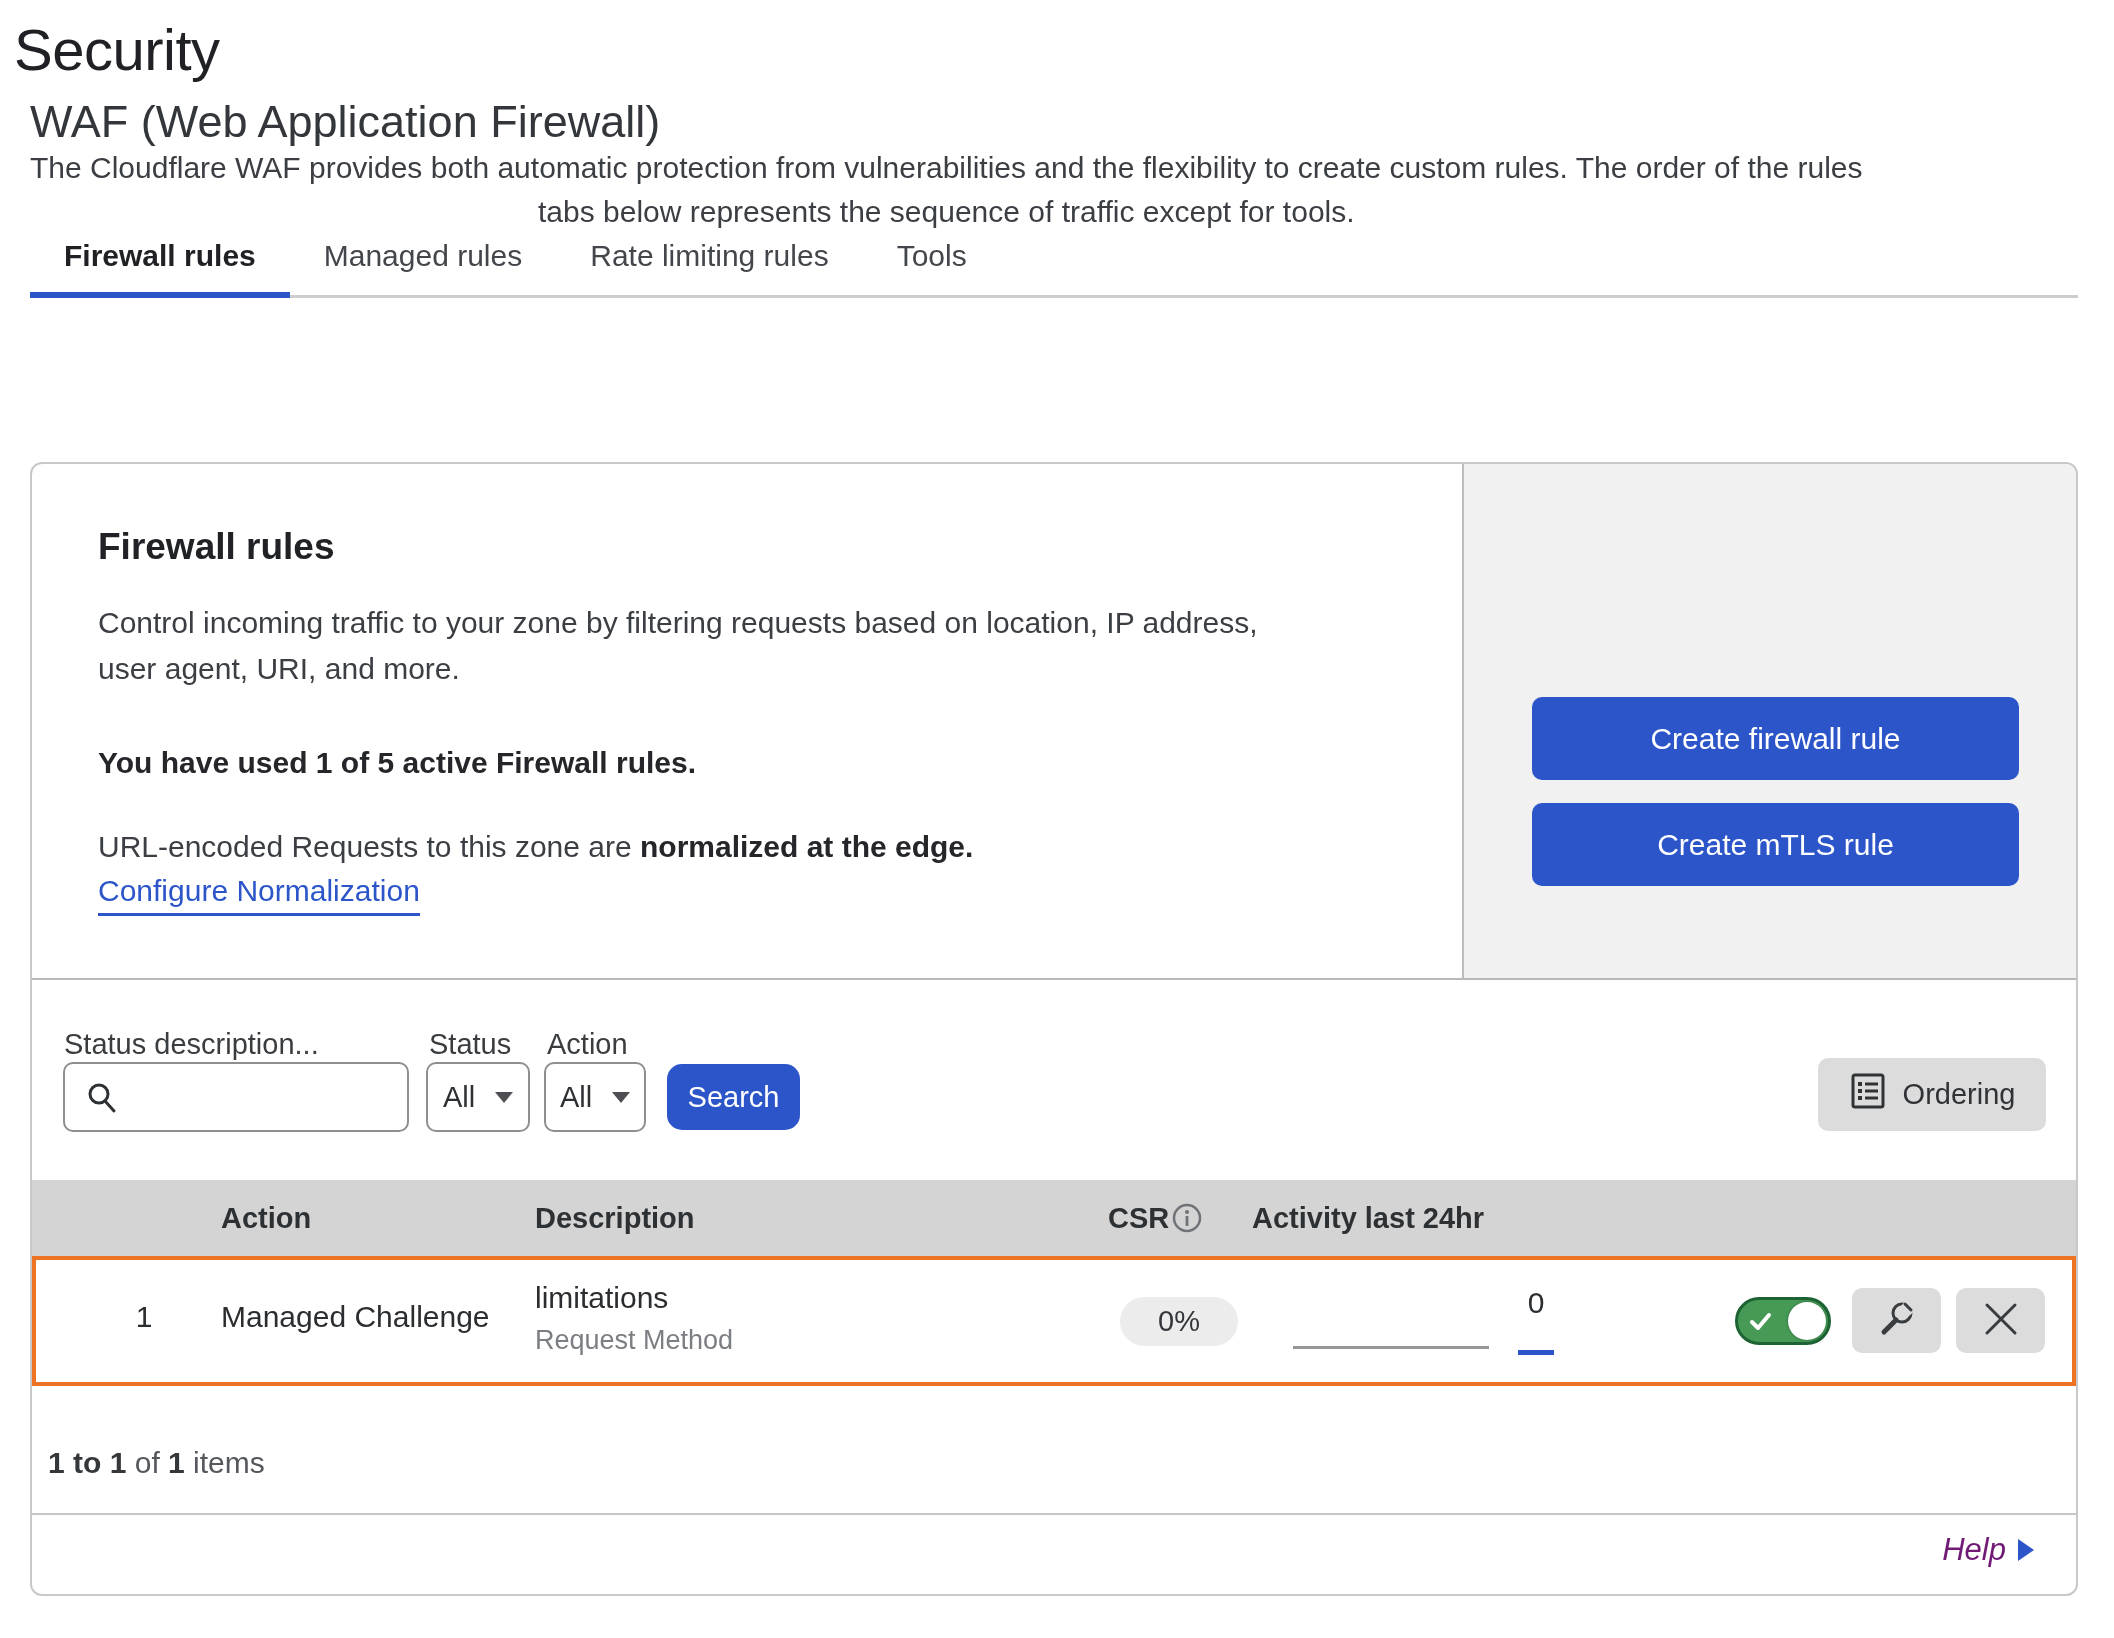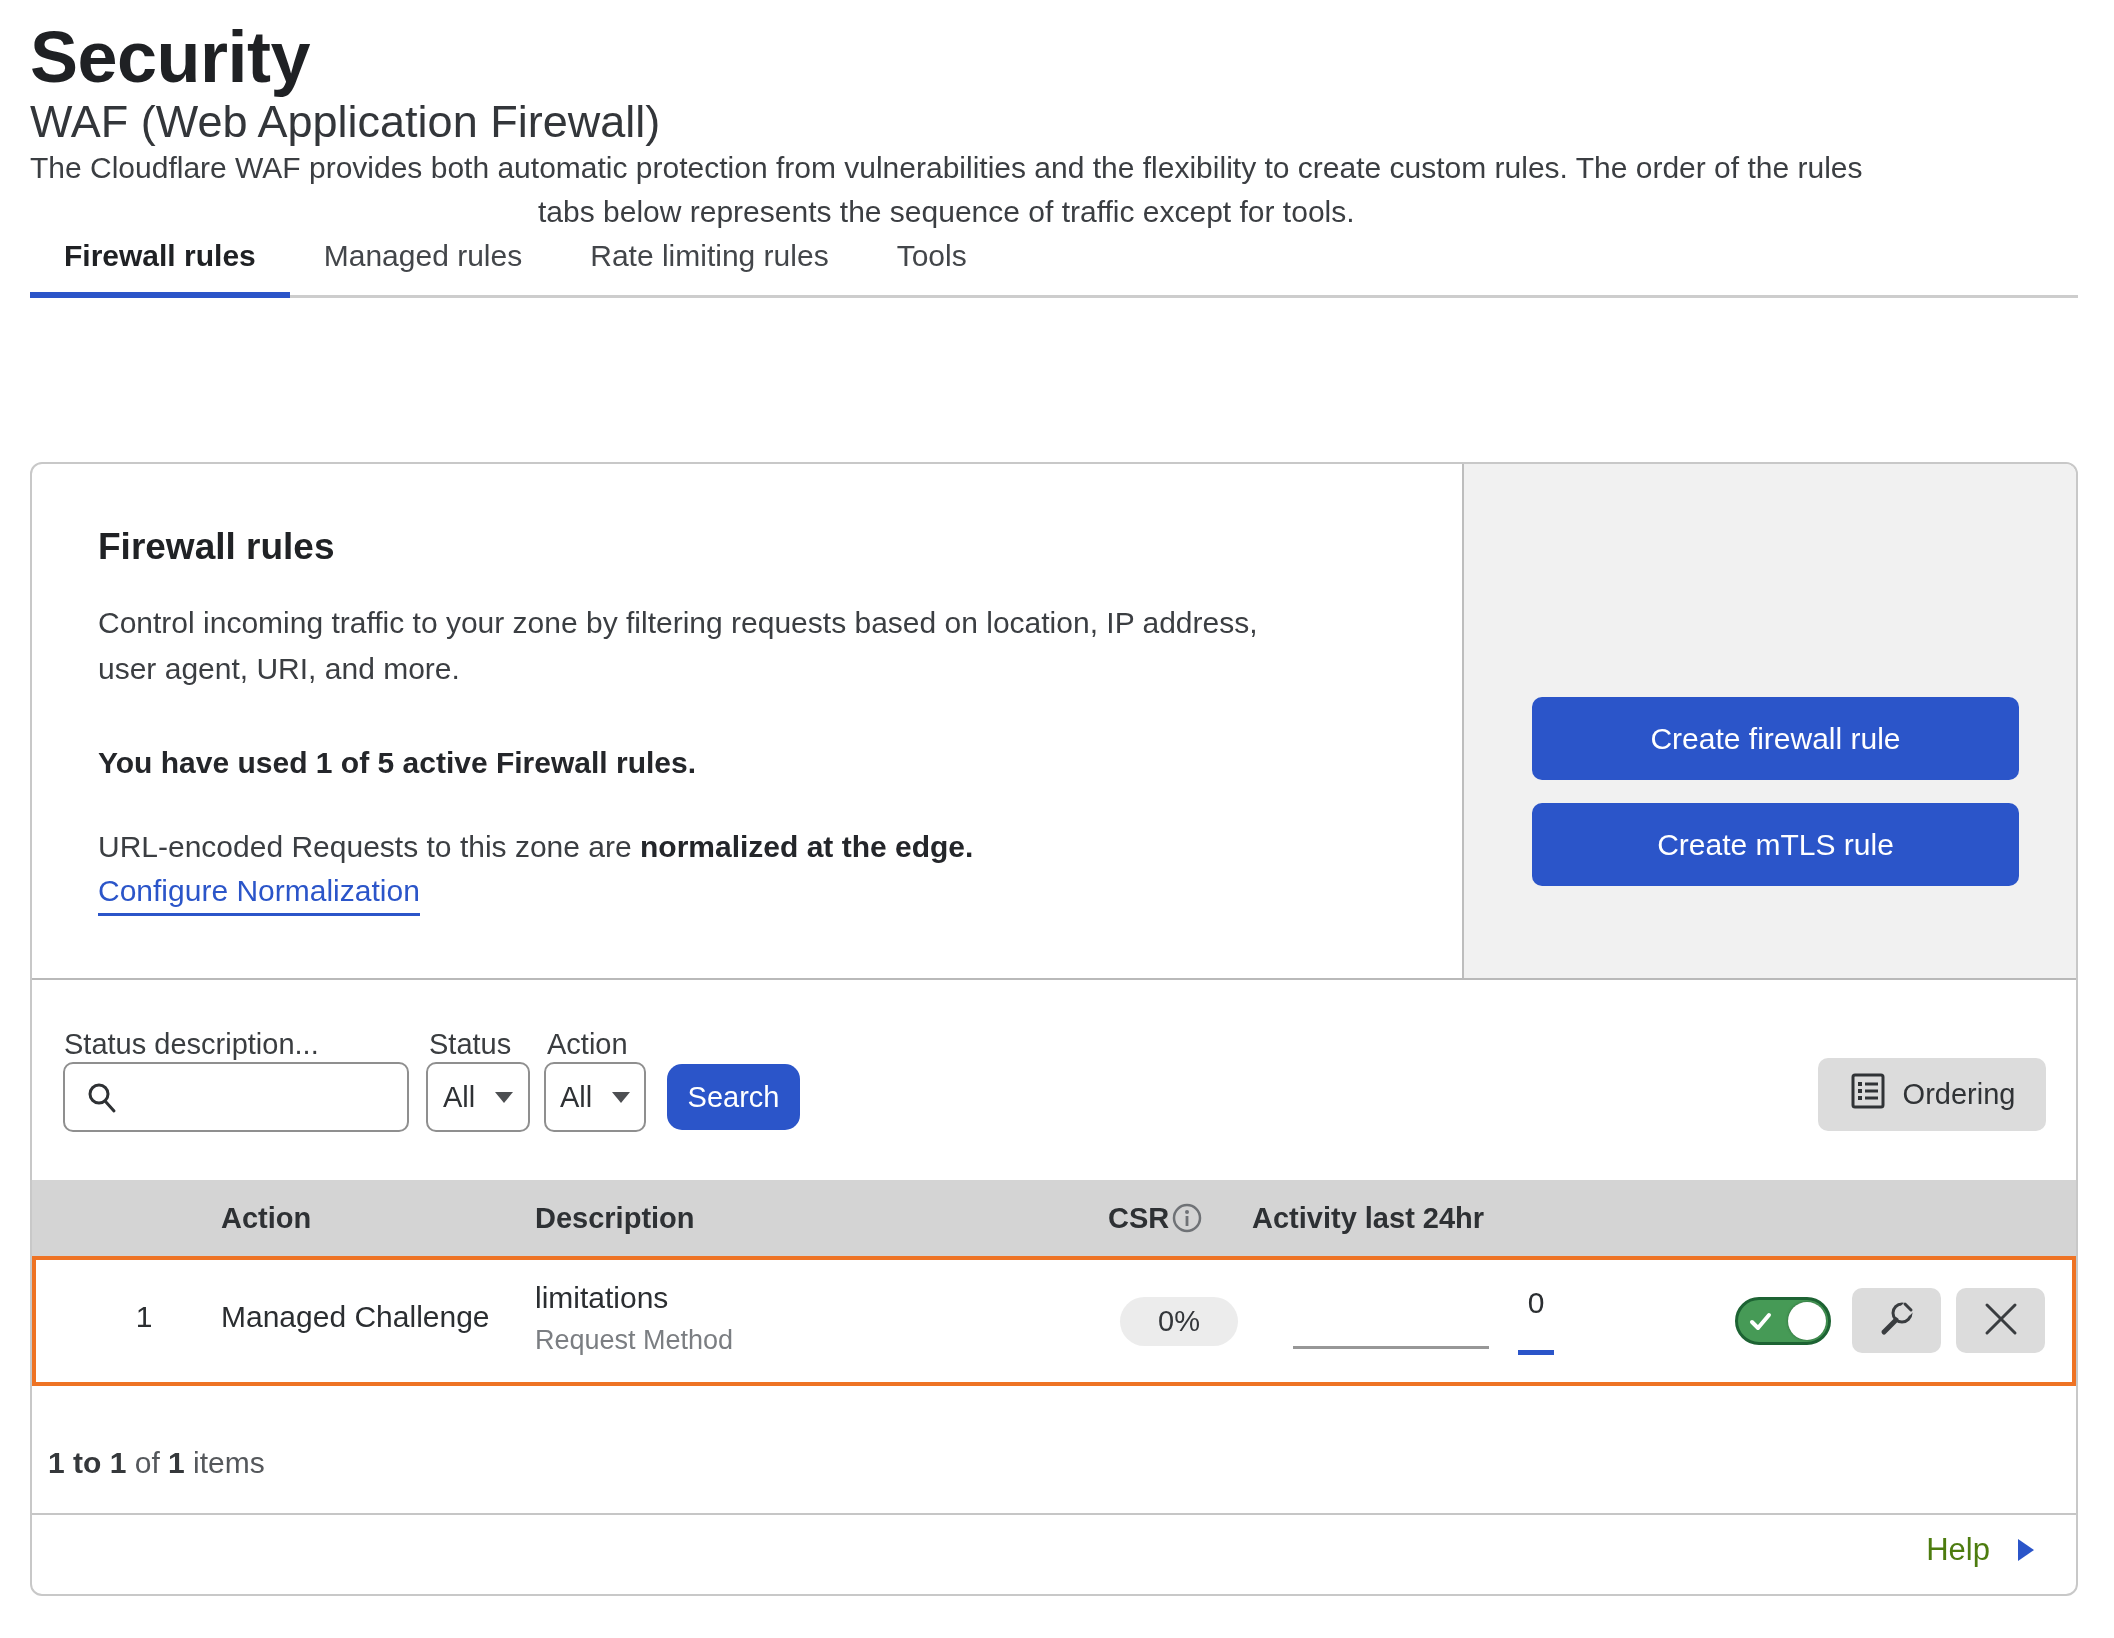--- a/index.html
+++ b/index.html
@@ -1,20 +1,20 @@
 <!DOCTYPE html>
 <html><head>
 <meta charset="utf-8">
 <style>
   html,body{margin:0;padding:0;background:#ffffff;}
   body{font-family:"Liberation Sans","DejaVu Sans",sans-serif;color:#2e3134;}
   .page{position:relative;width:2114px;height:1638px;background:#fff;overflow:hidden;}
 
   
-  .page-title{position:absolute;left:30px;top:16px;font-size:72px;font-weight:700;color:#1f2124;letter-spacing:-0.5px;}
+  .page-title{position:absolute;left:14px;top:16px;font-size:58px;font-weight:400;color:#1f2124;letter-spacing:-0.5px;}
   .page-subtitle{position:absolute;left:30px;top:96px;font-size:45px;font-weight:400;color:#33363a;}
   .page-intro{position:absolute;left:30px;top:146px;font-size:30px;line-height:44px;color:#3b3e42;text-align:center;}
 
   
   .tabs{position:absolute;left:30px;top:234px;width:2048px;display:flex;border-bottom:3px solid #cdcdcd;}
   .tab{padding:0 34px 14px 34px;font-size:30px;line-height:44px;color:#43464a;border-bottom:6px solid transparent;margin-bottom:-3px;cursor:pointer;}
   .tab.active{font-weight:700;color:#1f2124;border-bottom-color:#2b55c9;}
 
   
   .panel{position:absolute;left:30px;top:462px;width:2048px;height:1134px;border:2px solid #c8c8c8;border-radius:12px;background:#fff;box-sizing:border-box;overflow:hidden;}
@@ -64,21 +64,21 @@
   .toggle{position:absolute;left:1699px;top:37px;width:96px;height:48px;background:#469a56;border:3px solid #1d6333;border-radius:27px;box-sizing:border-box;cursor:pointer;}
   .toggle .check{position:absolute;left:10px;top:9px;}
   .toggle .knob{position:absolute;right:2px;top:2px;width:38px;height:38px;background:#fff;border-radius:50%;box-shadow:0 0 3px rgba(0,0,0,.35);}
   .icon-btn{position:absolute;top:28px;width:89px;height:65px;background:#dcdcdc;border:none;border-radius:10px;display:flex;align-items:center;justify-content:center;cursor:pointer;}
   .btn-wrench{left:1816px;} .btn-x{left:1920px;}
 
   
   .pagination{position:absolute;left:16px;top:982px;font-size:30px;color:#55585c;}
   .pagination b{color:#35383b;font-weight:700;}
   .divider2{position:absolute;left:0;right:0;top:1049px;height:2px;background:#c6c6c6;}
-  .help-link{position:absolute;right:42px;top:1068px;font-size:31px;color:#4d7c0f;display:flex;align-items:center;gap:28px;cursor:pointer;}
+  .help-link{position:absolute;right:42px;top:1068px;font-size:31px;color:#701a75;display:flex;align-items:center;gap:12px;cursor:pointer;font-style:italic;}
   .help-arrow{width:0;height:0;border-top:11px solid transparent;border-bottom:11px solid transparent;border-left:16px solid #2b55c9;}
 </style>
 </head>
 <body>
 
 <div class="page">
 
   <div class="page-title">Security</div>
   <div class="page-subtitle">WAF (Web Application Firewall)</div>
   <div class="page-intro">

